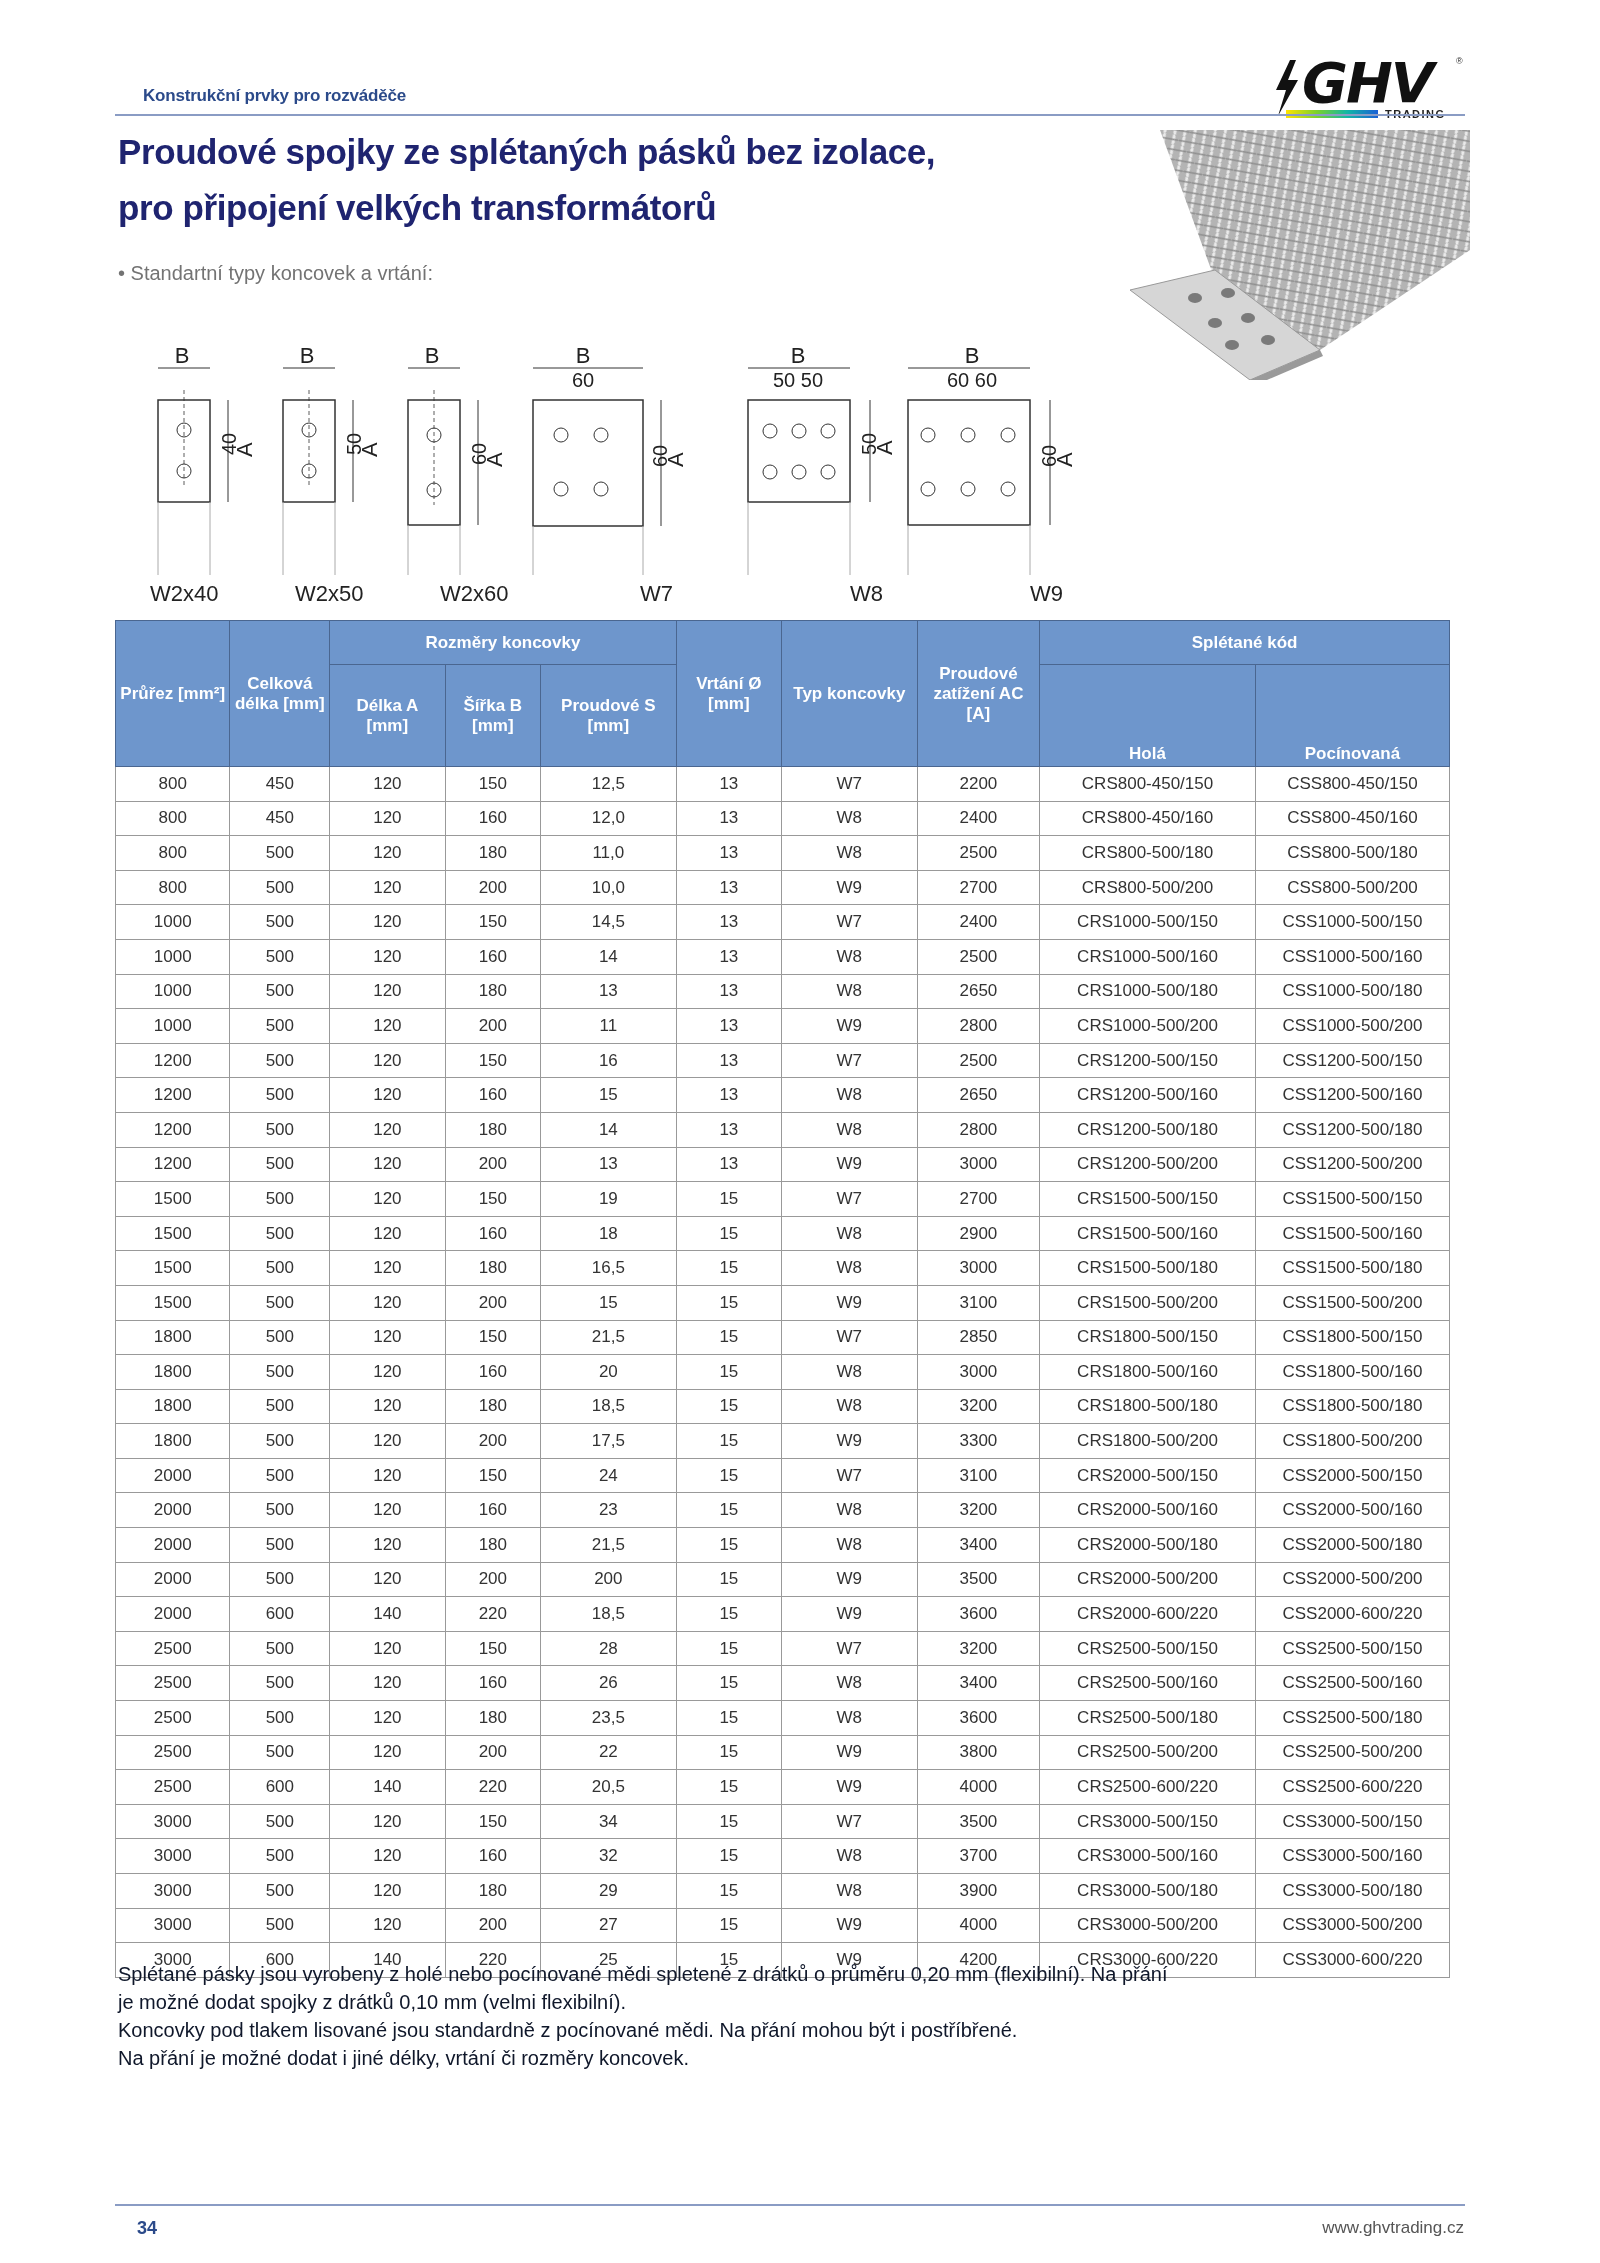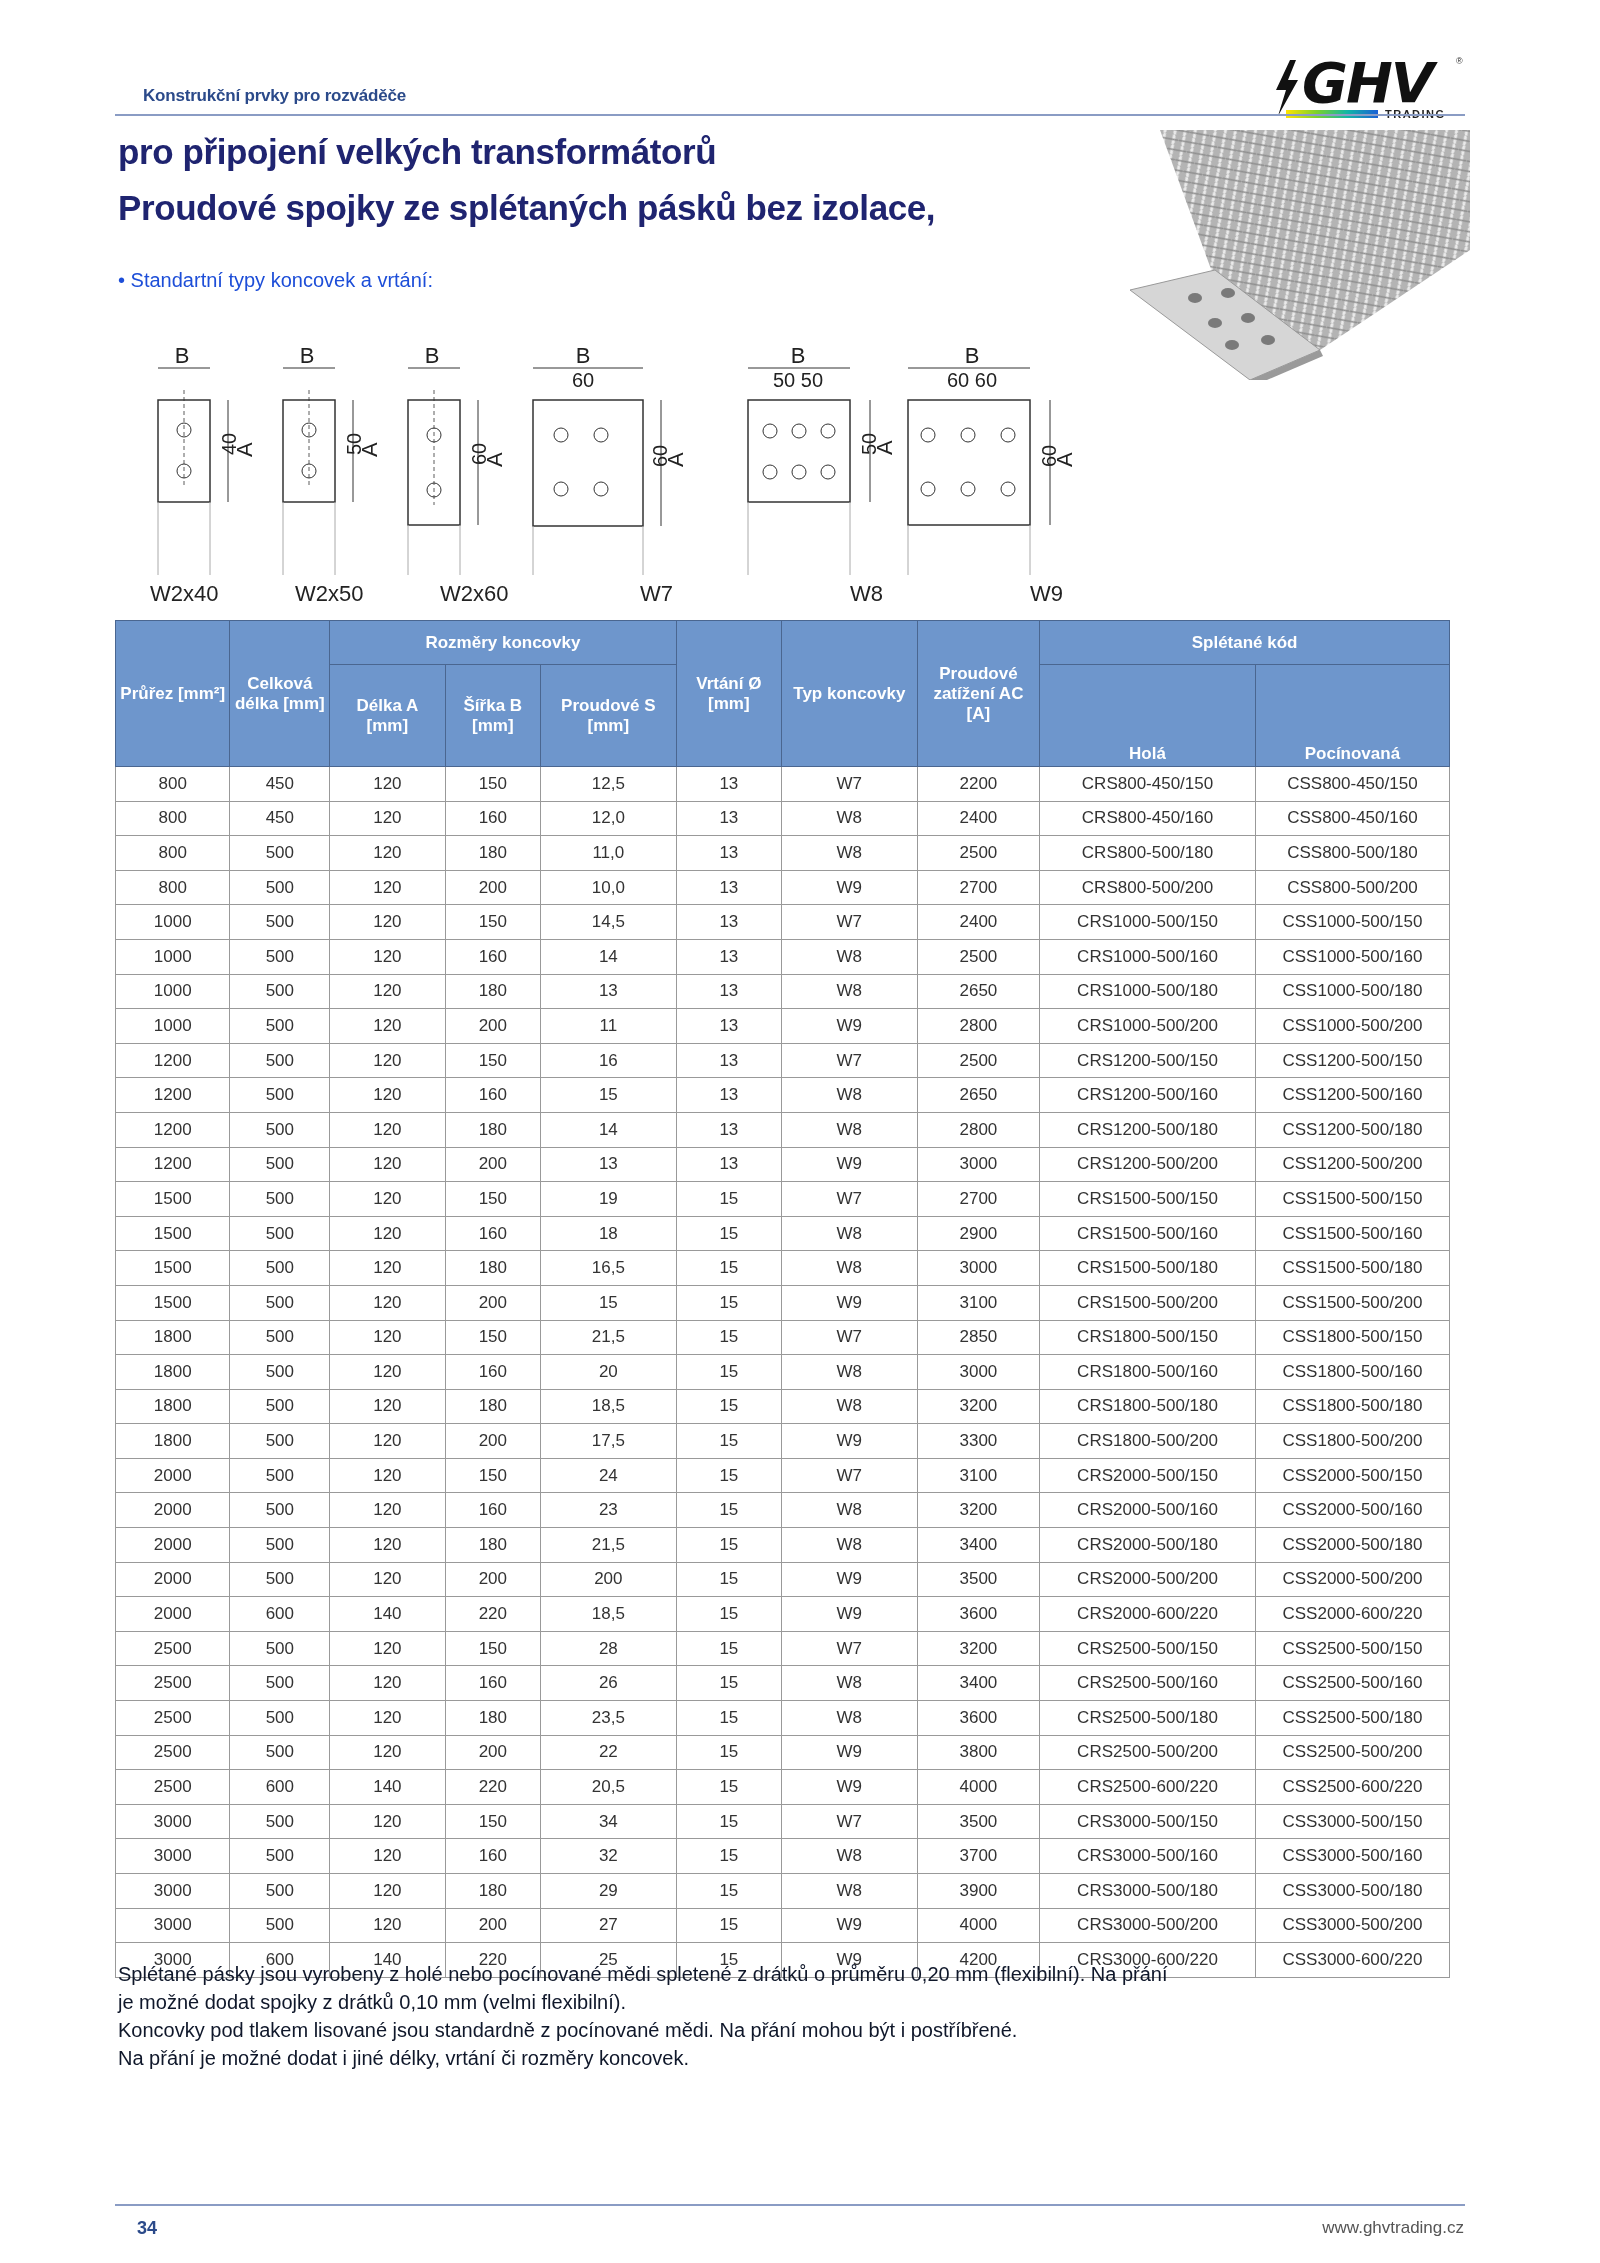--- a/index.html
+++ b/index.html
@@ -5,21 +5,21 @@
     html, body { margin: 0; padding: 0; background: #ffffff; }
     body { width: 1600px; height: 2263px; position: relative; overflow: hidden; font-family: "Liberation Sans", sans-serif; color: #333; }
     .section-label { position: absolute; left: 115px; top: 86px; font-size: 17px; font-weight: bold; color: #2b4a8a; letter-spacing: -0.2px; margin-left: 28px; }
     .top-rule { position: absolute; left: 115px; top: 114px; width: 1350px; height: 2px; background: #8a9cc4; }
     .logo { position: absolute; left: 1280px; top: 42px; width: 190px; height: 62px; margin-top: 16px; }
     .logo-text { position: absolute; left: 22px; top: -8px; font-size: 56px; font-weight: 900; font-style: italic; color: #111; letter-spacing: -2px; font-family: "DejaVu Sans", sans-serif; }
     .logo-bar { position: absolute; left: 6px; top: 52px; width: 92px; height: 8px; background: linear-gradient(90deg, #ffe400, #7bd12a, #12b6a6, #1a5fd6); }
     .logo-sub { position: absolute; left: 105px; top: 50px; font-size: 11px; font-weight: bold; color: #222; letter-spacing: 1.5px; }
     .logo-reg { position: absolute; left: 176px; top: -2px; font-size: 9px; color: #333; }
     .title { position: absolute; left: 118px; top: 124px; font-size: 35px; font-weight: bold; color: #1f2470; line-height: 56px; letter-spacing: -0.4px; }
-    .bullet { position: absolute; left: 118px; top: 269px; font-size: 20px; color: #1d4ed8; }
+    .bullet { position: absolute; left: 118px; top: 262px; font-size: 20px; color: #737373; }
     .photo { position: absolute; left: 1120px; top: 130px; width: 350px; height: 250px; }
     .diagrams { position: absolute; left: 140px; top: 335px; width: 1120px; height: 275px; }
     .diagram-label { position: absolute; top: 246px; font-size: 22px; color: #222; }
     table.spec { position: absolute; left: 115px; top: 620px; width: 1335px; border-collapse: collapse; font-family: "Liberation Sans", sans-serif; }
     table.spec th { background: #6e96cc; color: #fff; font-weight: bold; font-size: 17px; line-height: 20px; border: 1px solid #4a6690; text-align: center; vertical-align: middle; padding: 2px 4px; }
     table.spec td { border: 1px solid #999; text-align: center; font-size: 17px; color: #333; height: 33.6px; padding: 0; }
     .notes { position: absolute; left: 118px; top: 1960px; font-size: 20px; line-height: 28px; color: #0f172a; width: 1300px; }
     .bottom-rule { position: absolute; left: 115px; top: 2204px; width: 1350px; height: 2px; background: #8a9cc4; }
     .page-number { position: absolute; left: 137px; top: 2218px; font-size: 18px; font-weight: bold; color: #2b4a8a; }
     .website { position: absolute; right: 136px; top: 2218px; font-size: 17px; color: #555; }
@@ -35,22 +35,22 @@
   </svg>
   <span class="logo-text">GHV</span>
   <span class="logo-reg">®</span>
   <div class="logo-bar"></div>
   <span class="logo-sub">TRADING</span>
 </div>
 
 <div class="top-rule"></div>
 
 <div class="title">
+  <div>Proudové spojky ze splétaných pásků bez izolace,</div>
   <div>pro připojení velkých transformátorů</div>
-  <div>Proudové spojky ze splétaných pásků bez izolace,</div>
 </div>
 
 <svg class="photo" viewBox="0 0 350 250">
   <defs>
     <pattern id="braid" width="14" height="14" patternUnits="userSpaceOnUse" patternTransform="rotate(-35)">
       <rect width="14" height="14" fill="#b4b4b4"></rect>
       <path d="M0 7 L7 0 M7 14 L14 7" stroke="#eaeaea" stroke-width="3"></path>
       <path d="M0 0 L14 14" stroke="#8d8d8d" stroke-width="1.5"></path>
     </pattern>
   </defs>

